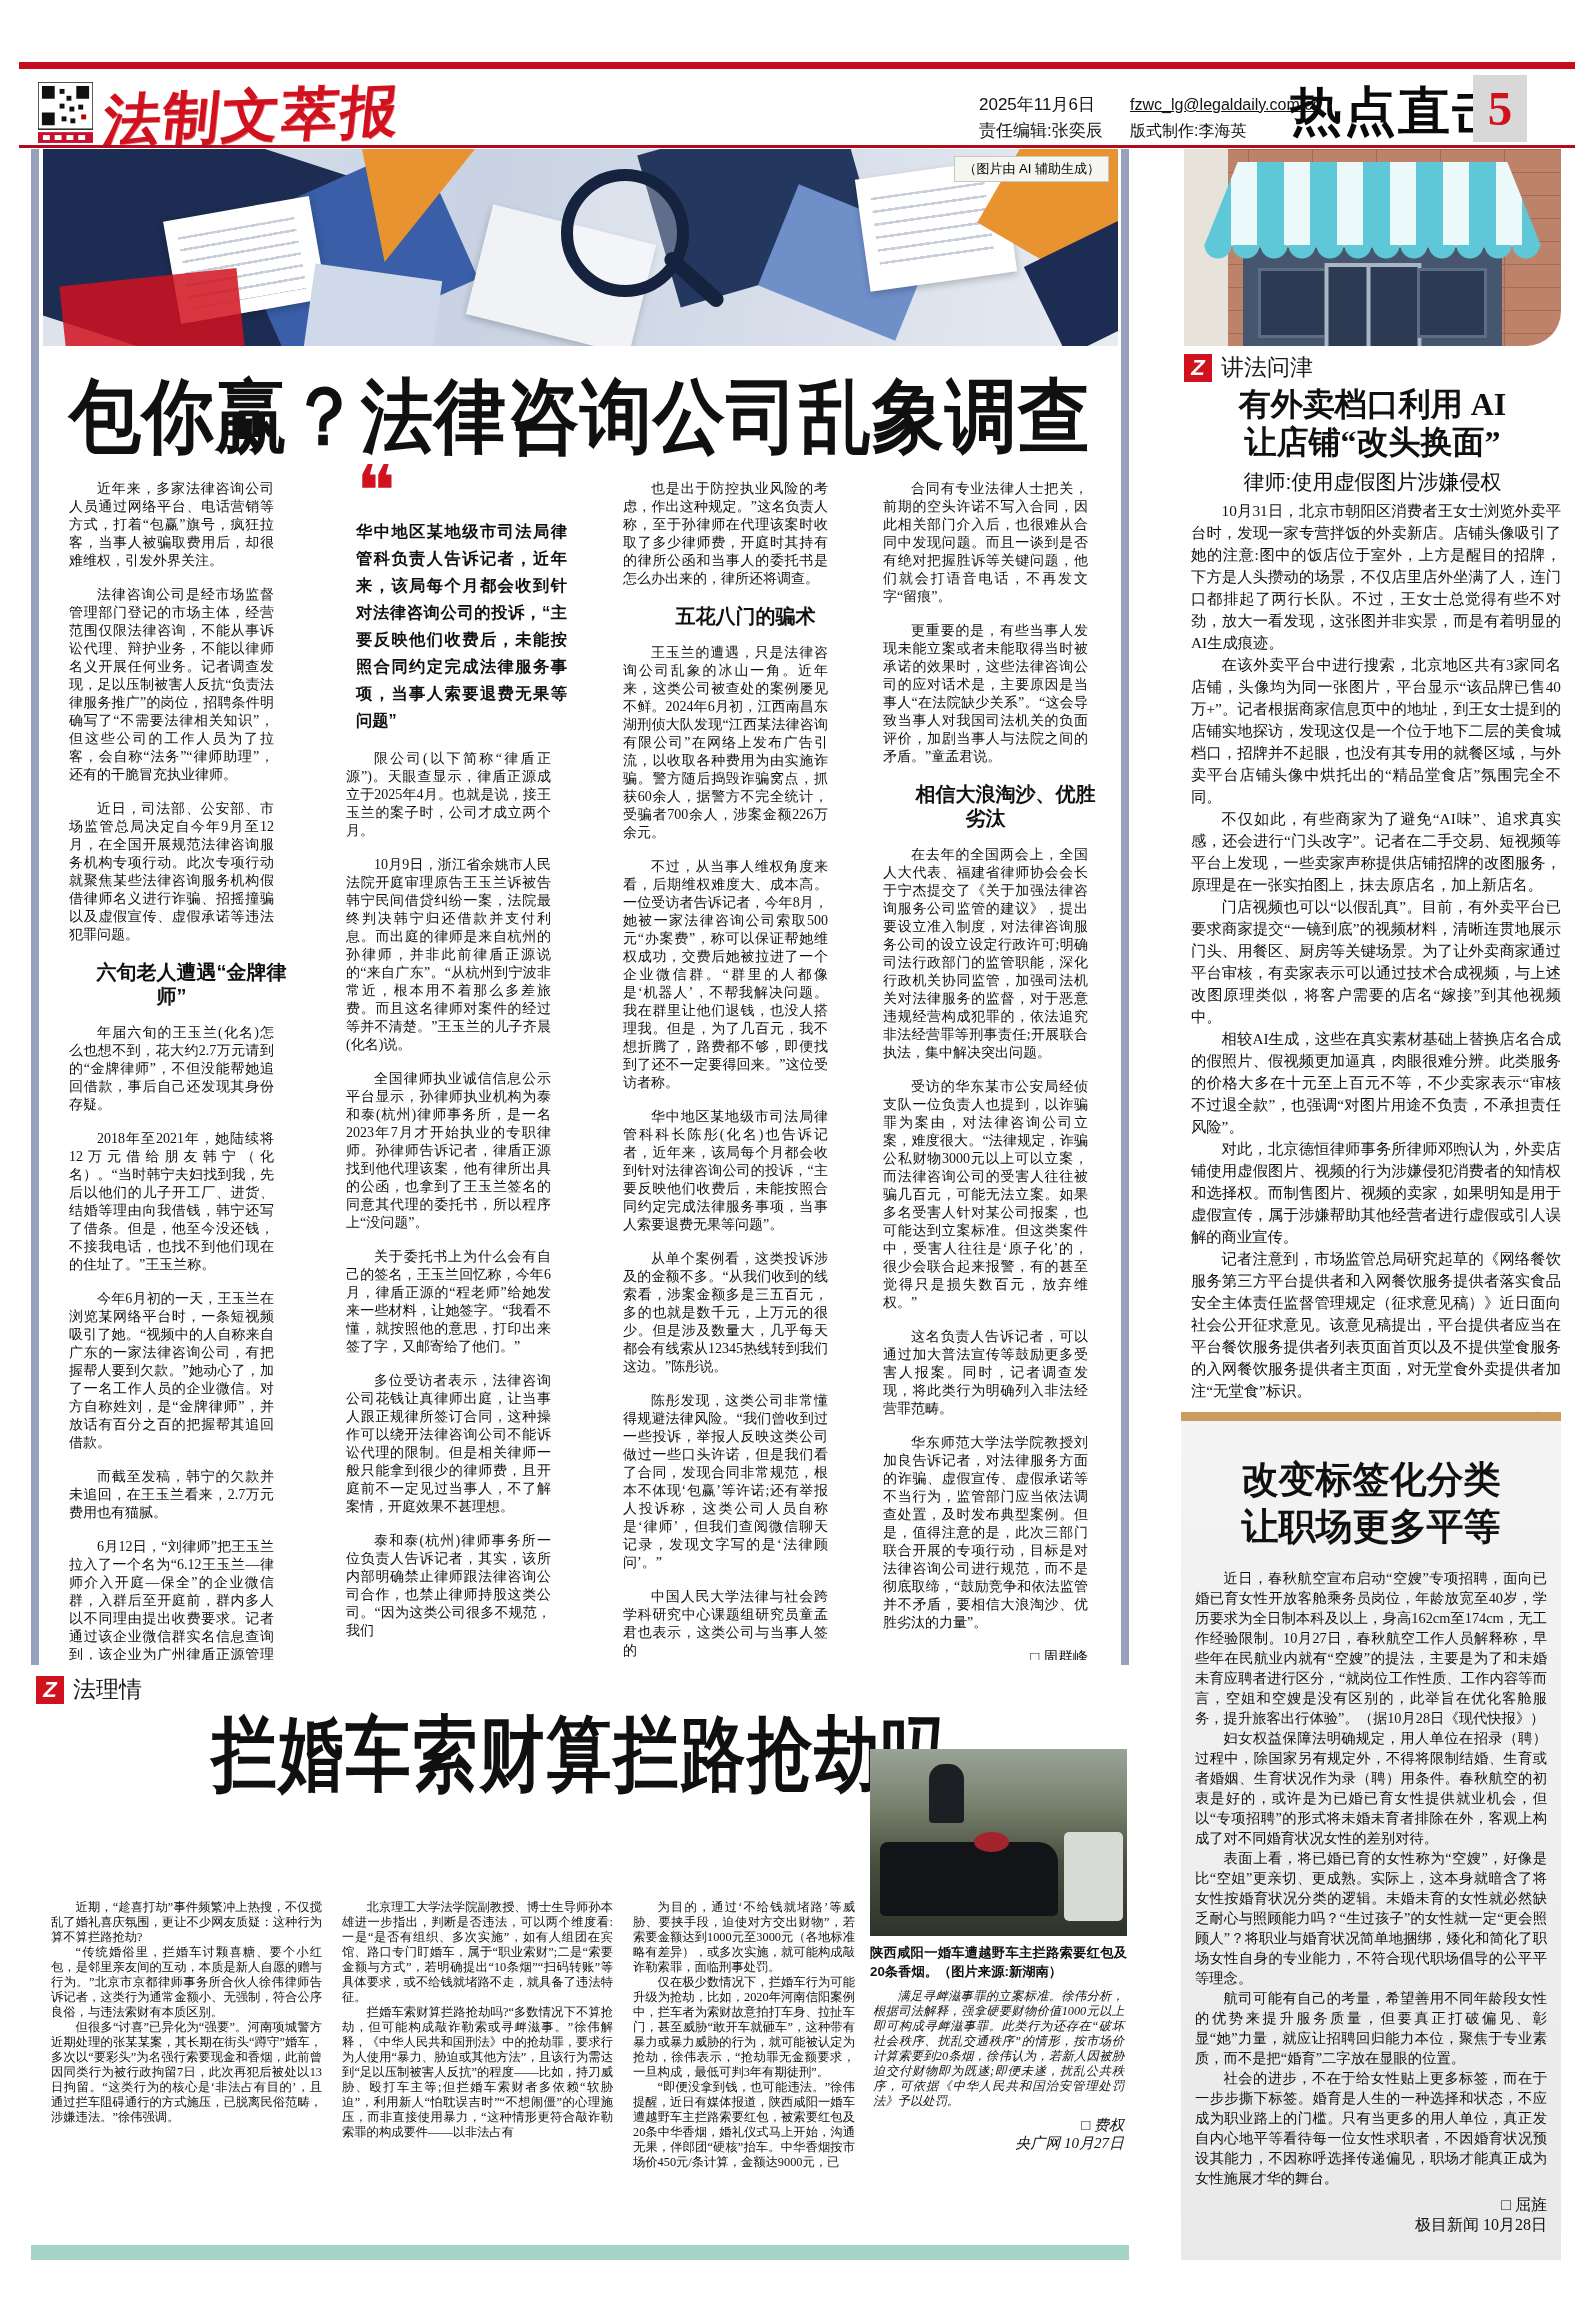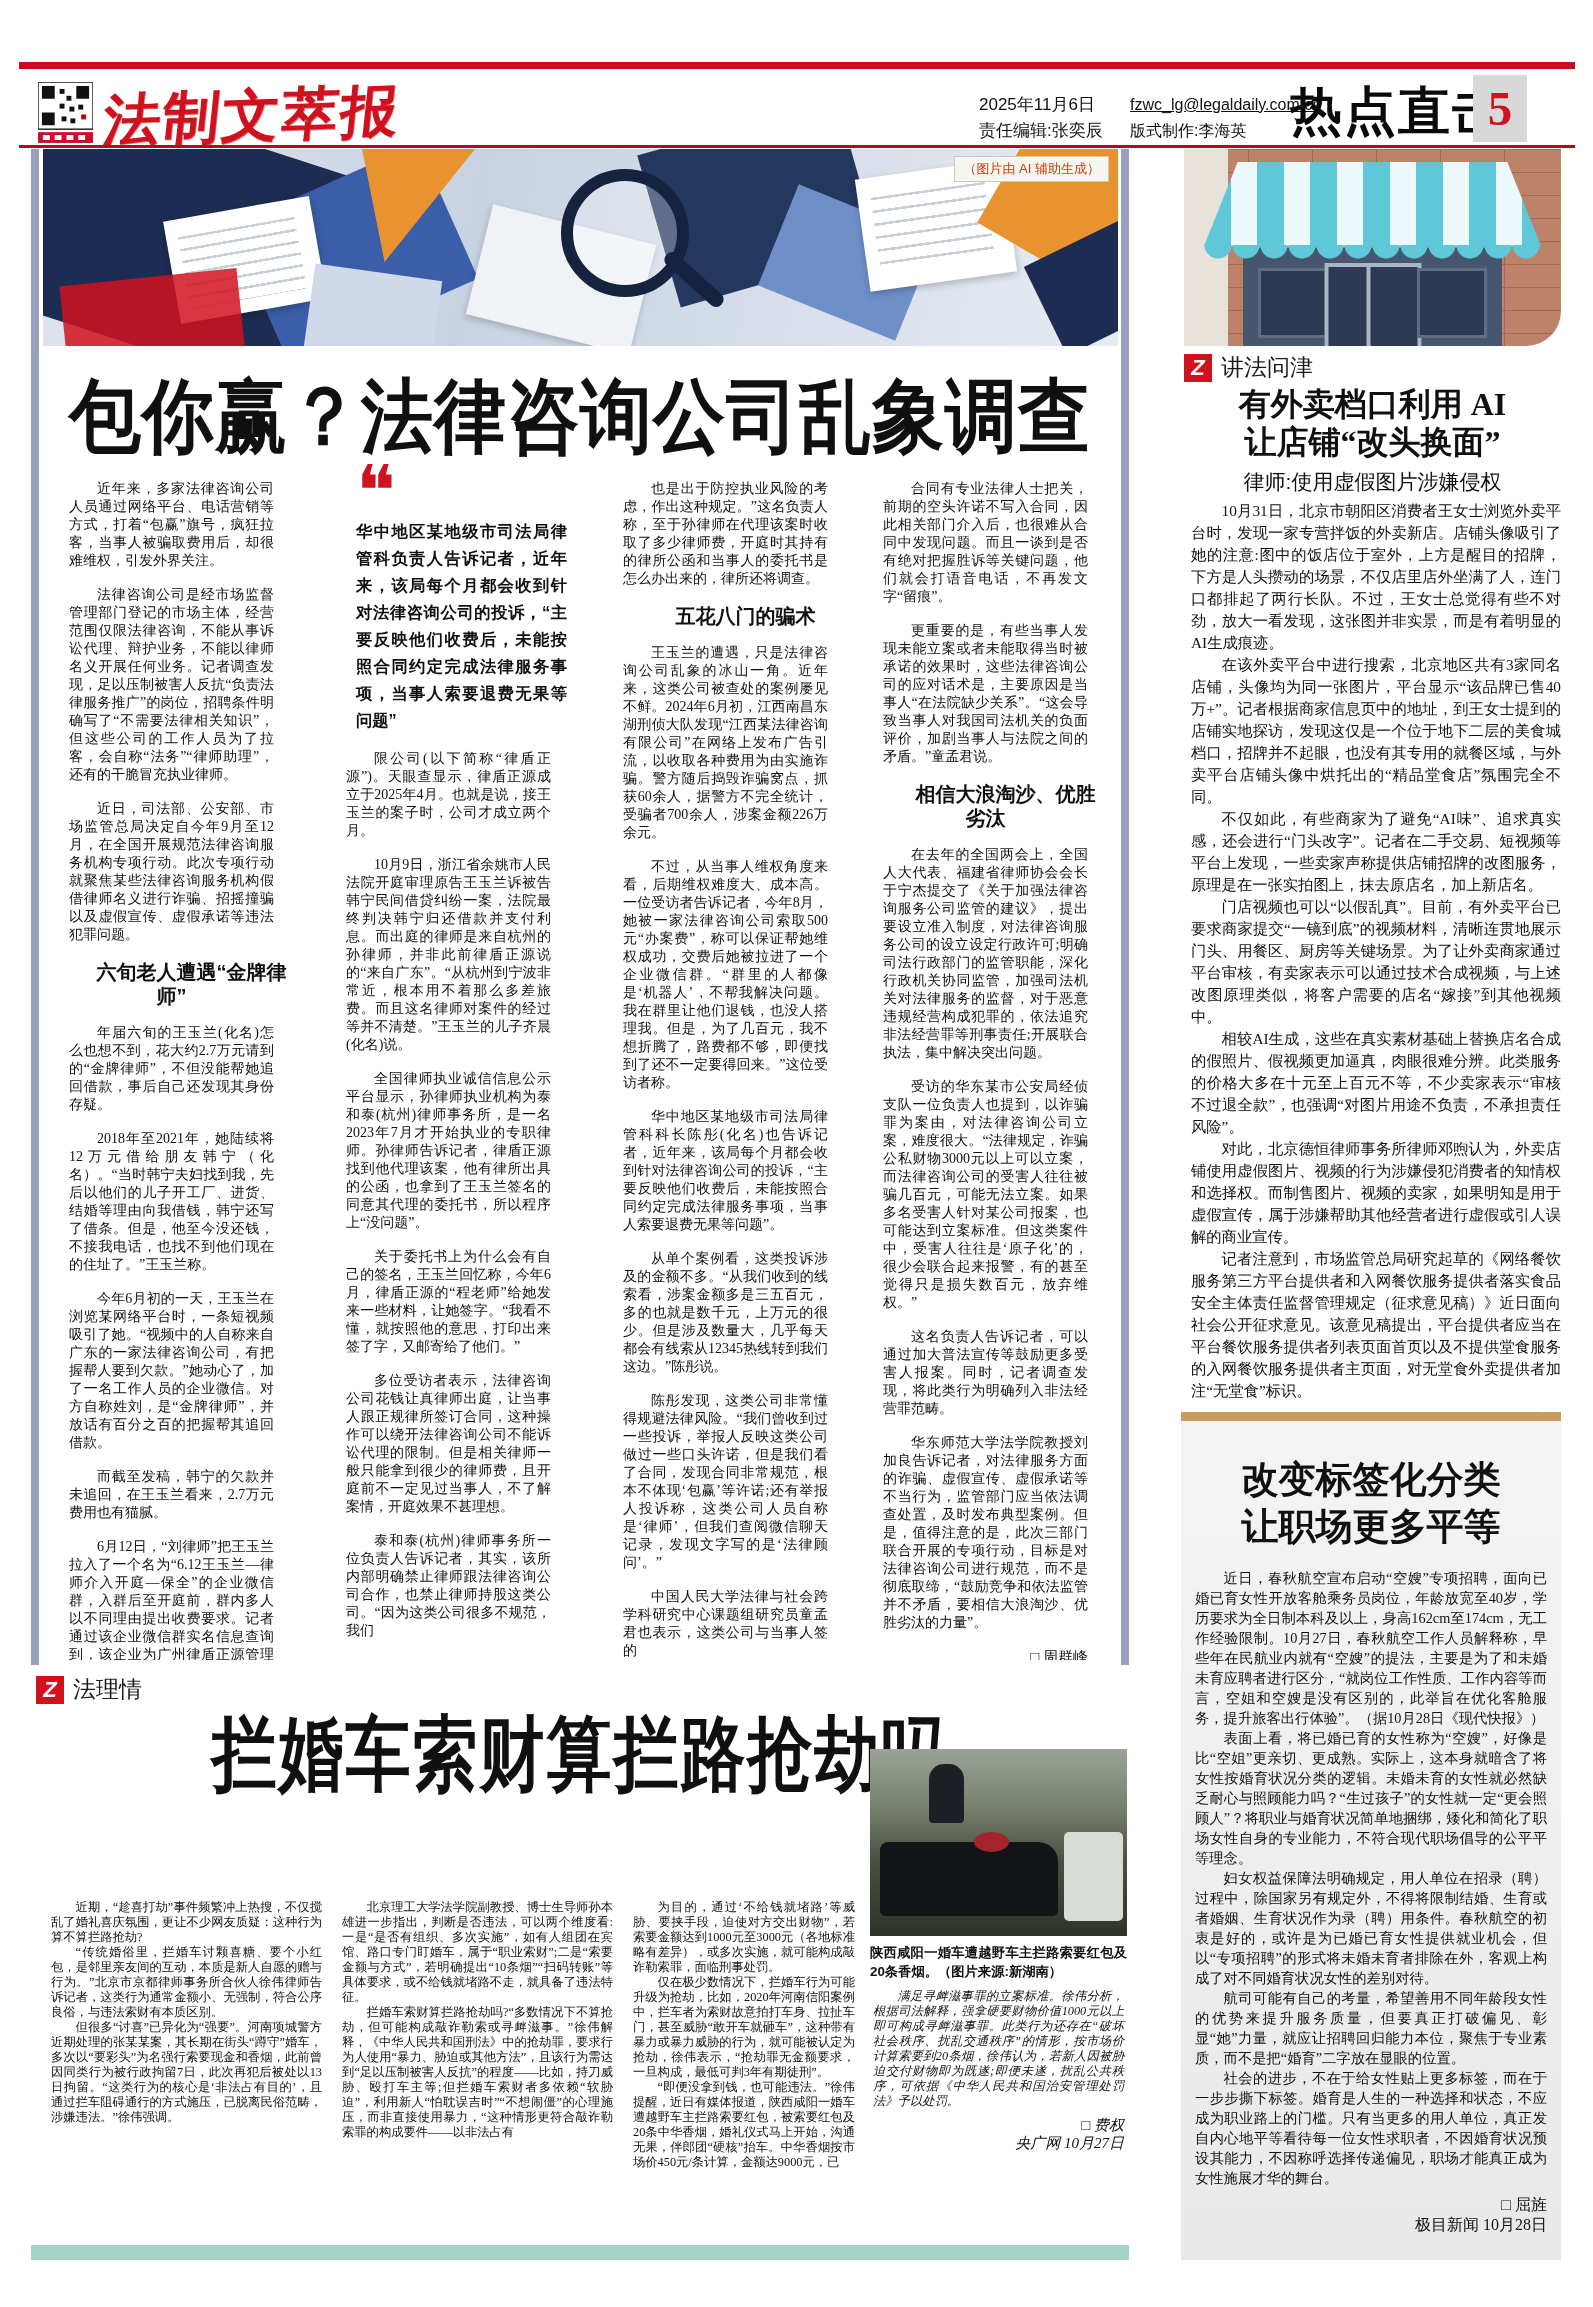--- a/index.html
+++ b/index.html
@@ -21,21 +21,21 @@
   .pagenum{position:absolute;left:1473px;top:75px;width:54px;height:67px;background:#d8d8d8;
            display:flex;align-items:center;justify-content:center;font-size:49px;font-weight:bold;color:#d0121f;}
 
   
   .main-block{position:absolute;left:31px;top:149px;width:1082px;height:1516px;
               border-left:8px solid #98a1bc;border-right:8px solid #98a1bc;background:#fff;}
   .collage{position:absolute;left:4px;top:0;width:1075px;height:197px;overflow:hidden;
            background:linear-gradient(100deg,#dfe5ee 0%,#c8d2e2 40%,#e7ebf2 100%);}
   .shape{position:absolute;}
   .ai-tag{position:absolute;top:7px;right:9px;background:#f6f6f0;border:0.5px solid #c9c9c2;
-          font-size:13px;padding:3px 8px;color:#c2410c;z-index:9;}
+          font-size:13px;padding:3px 8px;color:#000000;z-index:9;}
   .lens{position:absolute;left:518px;top:20px;width:104px;height:104px;border:12px solid #16233f;
         border-radius:50%;background:rgba(255,255,255,.28);z-index:8;}
   .lens-handle{position:absolute;left:614px;top:123px;width:74px;height:15px;background:#16233f;
         transform:rotate(42deg);border-radius:7px;z-index:8;}
 
   .main-headline{position:absolute;left:0;top:220px;width:100%;text-align:center;margin:0;
                  font-size:72px;font-weight:900;letter-spacing:1px;transform:scaleY(1.12);}
   .col{position:absolute;top:315px;height:1196px;width:237px;overflow:hidden;
        text-align:justify;font-size:14px;line-height:18px;}
   .col p{margin:16px;text-indent:2em;}
@@ -256,22 +256,22 @@
       <p class="sb-source">《工人日报》11月3日</p>
     </div>
 
     <div class="op-box">
       <h2 class="op-headline">
         <span>改变标签化分类</span><br>
         <span>让职场更多平等</span>
       </h2>
       <div class="op-body">
         <p>近日，春秋航空宣布启动“空嫂”专项招聘，面向已婚已育女性开放客舱乘务员岗位，年龄放宽至40岁，学历要求为全日制本科及以上，身高162cm至174cm，无工作经验限制。10月27日，春秋航空工作人员解释称，早些年在民航业内就有“空嫂”的提法，主要是为了和未婚未育应聘者进行区分，“就岗位工作性质、工作内容等而言，空姐和空嫂是没有区别的，此举旨在优化客舱服务，提升旅客出行体验”。（据10月28日《现代快报》）</p>
+        <p>妇女权益保障法明确规定，用人单位在招录（聘）过程中，除国家另有规定外，不得将限制结婚、生育或者婚姻、生育状况作为录（聘）用条件。春秋航空的初衷是好的，或许是为已婚已育女性提供就业机会，但以“专项招聘”的形式将未婚未育者排除在外，客观上构成了对不同婚育状况女性的差别对待。</p>
         <p>表面上看，将已婚已育的女性称为“空嫂”，好像是比“空姐”更亲切、更成熟。实际上，这本身就暗含了将女性按婚育状况分类的逻辑。未婚未育的女性就必然缺乏耐心与照顾能力吗？“生过孩子”的女性就一定“更会照顾人”？将职业与婚育状况简单地捆绑，矮化和简化了职场女性自身的专业能力，不符合现代职场倡导的公平平等理念。</p>
-        <p>妇女权益保障法明确规定，用人单位在招录（聘）过程中，除国家另有规定外，不得将限制结婚、生育或者婚姻、生育状况作为录（聘）用条件。春秋航空的初衷是好的，或许是为已婚已育女性提供就业机会，但以“专项招聘”的形式将未婚未育者排除在外，客观上构成了对不同婚育状况女性的差别对待。</p>
         <p>航司可能有自己的考量，希望善用不同年龄段女性的优势来提升服务质量，但要真正打破偏见、彰显“她”力量，就应让招聘回归能力本位，聚焦于专业素质，而不是把“婚育”二字放在显眼的位置。</p>
         <p>社会的进步，不在于给女性贴上更多标签，而在于一步步撕下标签。婚育是人生的一种选择和状态，不应成为职业路上的门槛。只有当更多的用人单位，真正发自内心地平等看待每一位女性求职者，不因婚育状况预设其能力，不因称呼选择传递偏见，职场才能真正成为女性施展才华的舞台。</p>
         <p class="sb-byline">□ 屈旌</p>
         <p class="sb-source">极目新闻 10月28日</p>
       </div>
     </div>
   </aside>
 
   <section class="bottom-block">
     <div class="label-row lr-bottom" style="position:absolute;">

